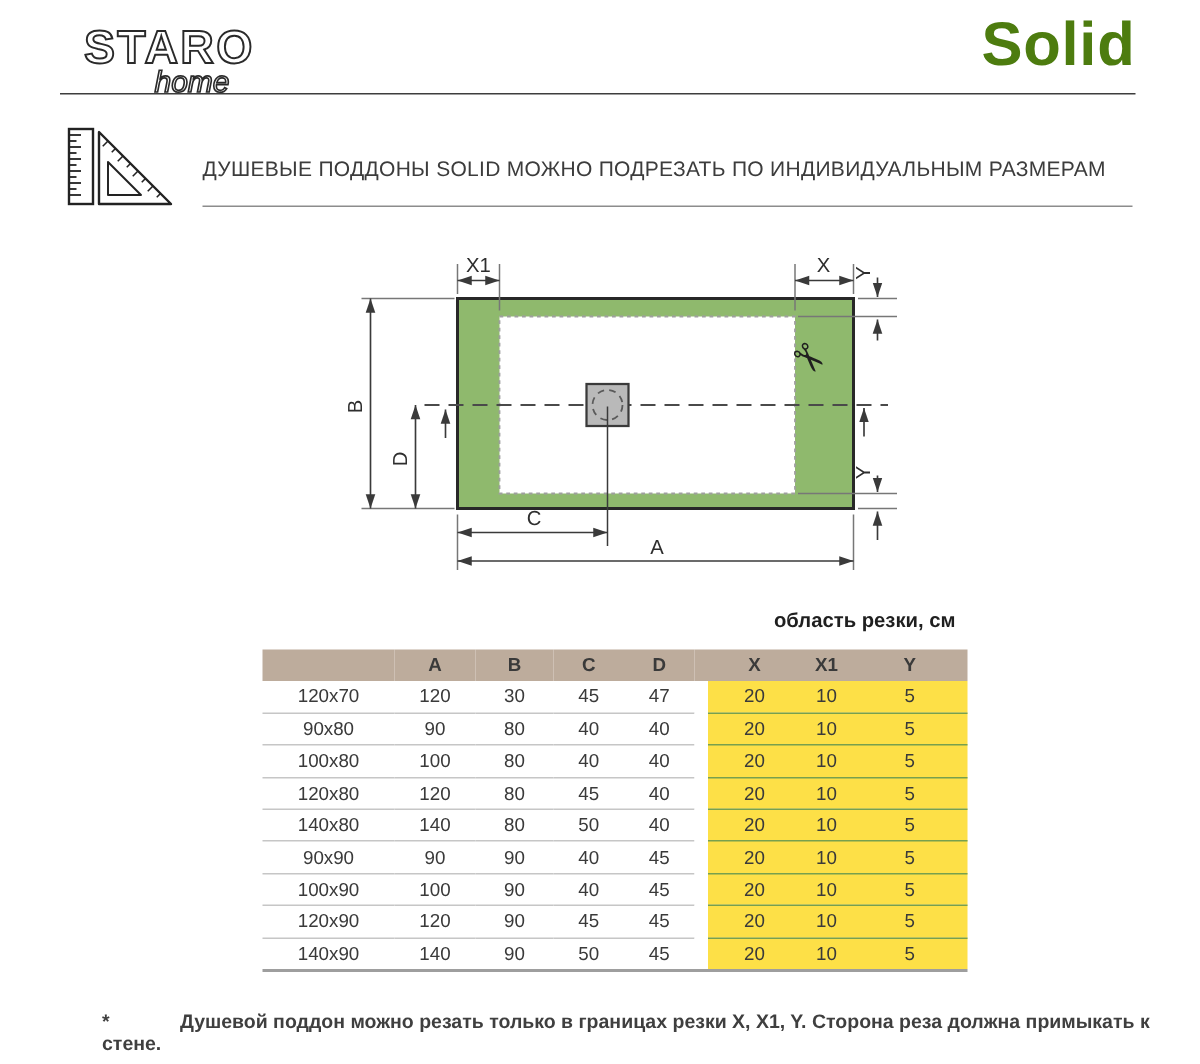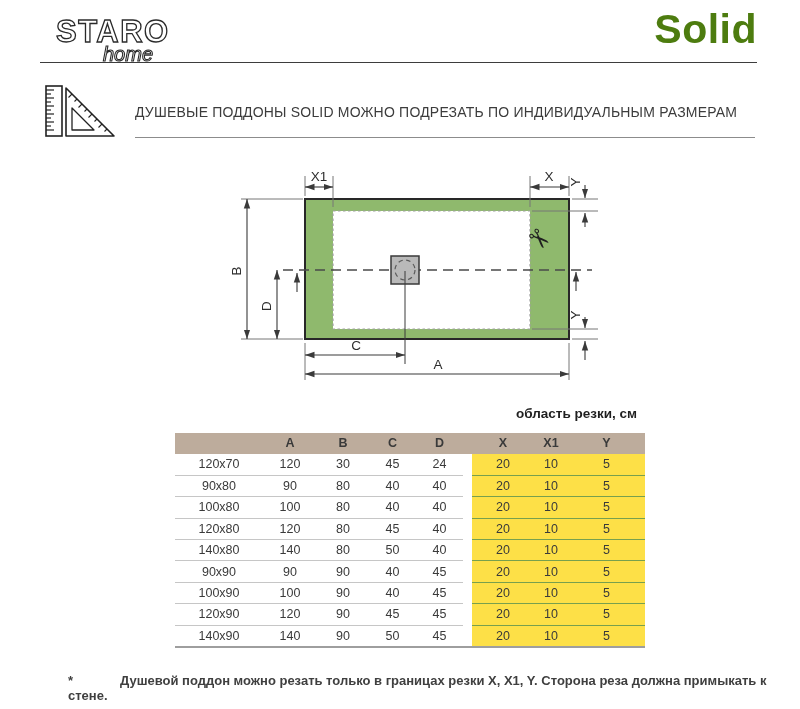--- a/index.html
+++ b/index.html
@@ -159,21 +159,21 @@
     <div class="hc">D</div>
     <div class="hc"></div>
     <div class="hc">X</div>
     <div class="hc">X1</div>
     <div class="hc">Y</div>
 
     <div class="lc">120x70</div>
     <div class="wc">120</div>
     <div class="wc">30</div>
     <div class="wc">45</div>
-    <div class="wc">24</div>
+    <div class="wc">47</div>
     <div class="gapc"></div>
     <div class="gc">20</div>
     <div class="gc">10</div>
     <div class="gc">5</div>
 
     <div class="lc">90x80</div>
     <div class="wc">90</div>
     <div class="wc">80</div>
     <div class="wc">40</div>
     <div class="wc">40</div>

